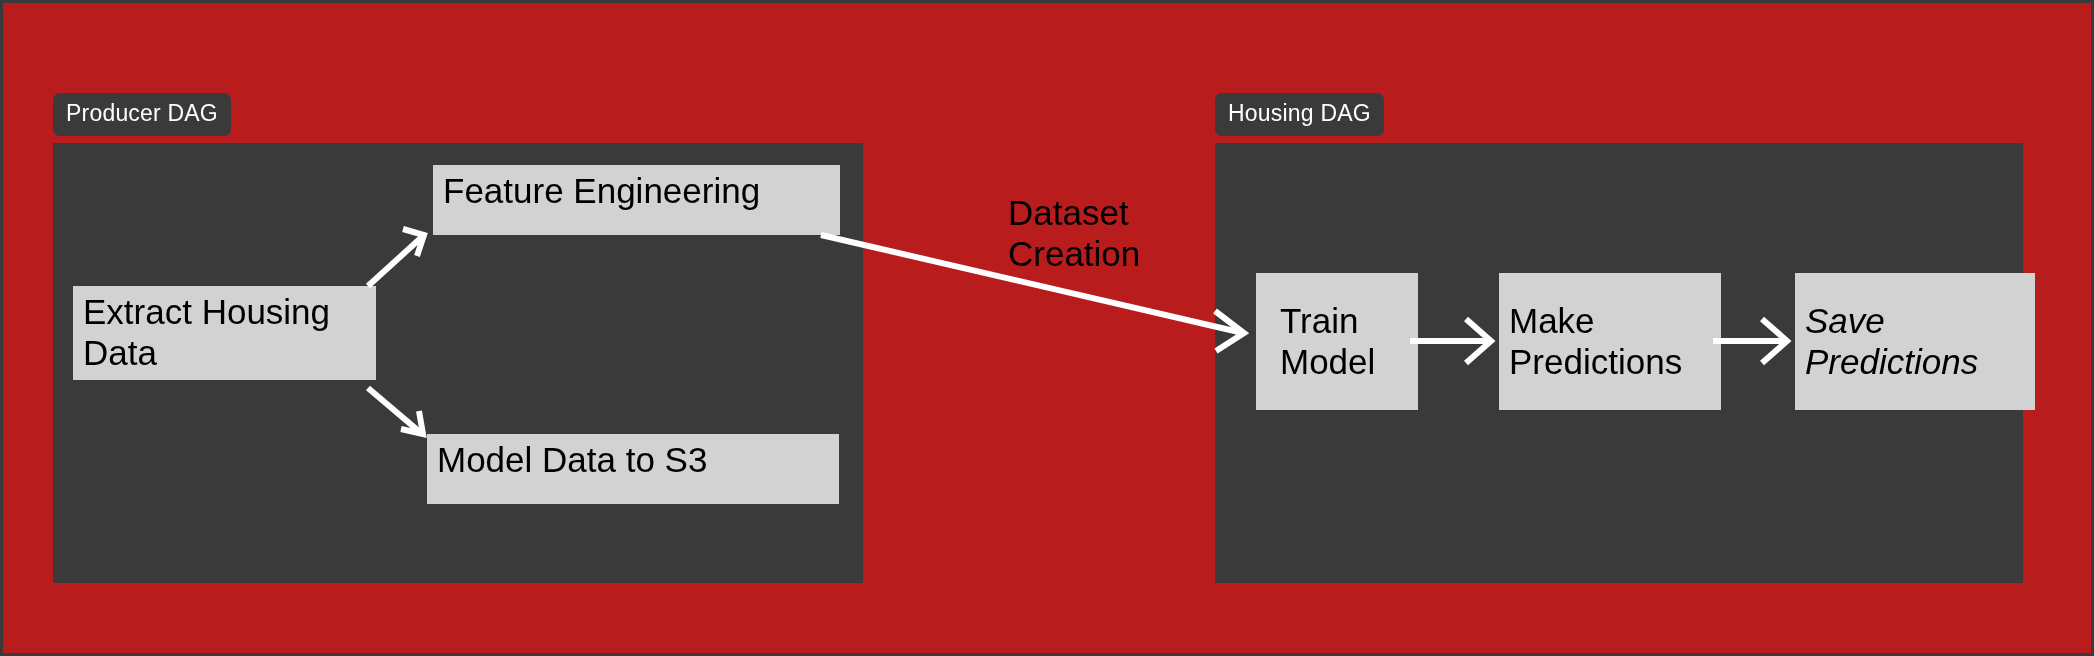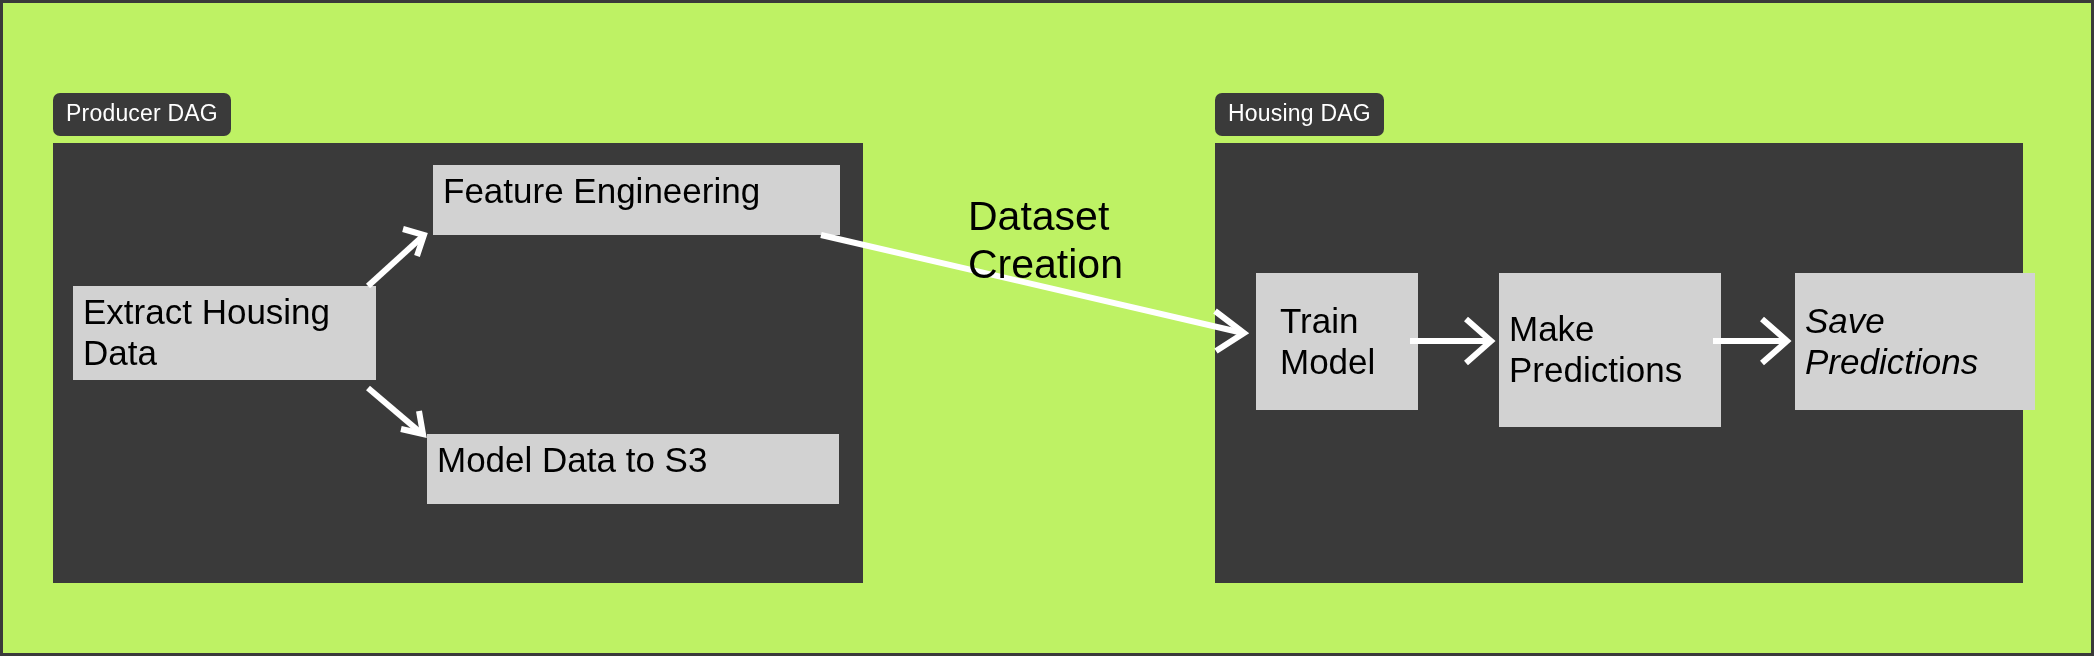--- a/index.html
+++ b/index.html
@@ -8,21 +8,21 @@
     padding: 0;
     background: #d3d3d3;
   }
   body {
     font-family: "Liberation Sans", sans-serif;
   }
   #canvas {
     position: relative;
     width: 2094px;
     height: 656px;
-    background: #bef264;
+    background: #b91c1c;
     box-sizing: border-box;
     border: 3px solid #3a3a3a;
     overflow: hidden;
   }
   .dag-group {
     position: absolute;
   }
   .dag-badge {
     position: absolute;
     background: #3a3a3a;
@@ -61,23 +61,24 @@
     left: 0;
     top: 0;
     width: 2094px;
     height: 656px;
     pointer-events: none;
     overflow: visible;
   }
   .edge-label {
     position: absolute;
     color: #000000;
-    font-size: 41px;
+    font-size: 35px;
     line-height: 1.17;
     white-space: pre-line;
+    margin-left: 40px;
   }
 </style>
 </head>
 <body>
 
 <div id="canvas">
 
   <div class="dag-group">
     <div class="dag-container" style="left:50px; top:140px; width:810px; height:440px;"></div>
 
@@ -92,21 +93,21 @@
   </div>
 
   <div class="dag-group">
     <div class="dag-container" style="left:1212px; top:140px; width:808px; height:440px;"></div>
 
     <div class="dag-badge" style="left:1212px; top:90px;">Housing DAG</div>
 
     <div class="node center-v" style="left:1245px; top:270px; width:162px; height:137px;padding-left:24px;">Train
 Model</div>
 
-    <div class="node center-v" style="left:1488px; top:270px; width:222px; height:154px;">Make
+    <div class="node center-v" style="left:1488px; top:270px; width:222px; height:137px;">Make
 Predictions</div>
 
     <div class="node center-v" style="left:1784px; top:270px; width:240px; height:137px;font-style:italic;">Save
 Predictions</div>
   </div>
 
   <svg class="edge-layer" viewBox="0 0 2094 656" width="2094" height="656">
 
     <g>
       <path d="M 365 283 L 420 233" fill="none" stroke="#ffffff" stroke-width="6"></path>

